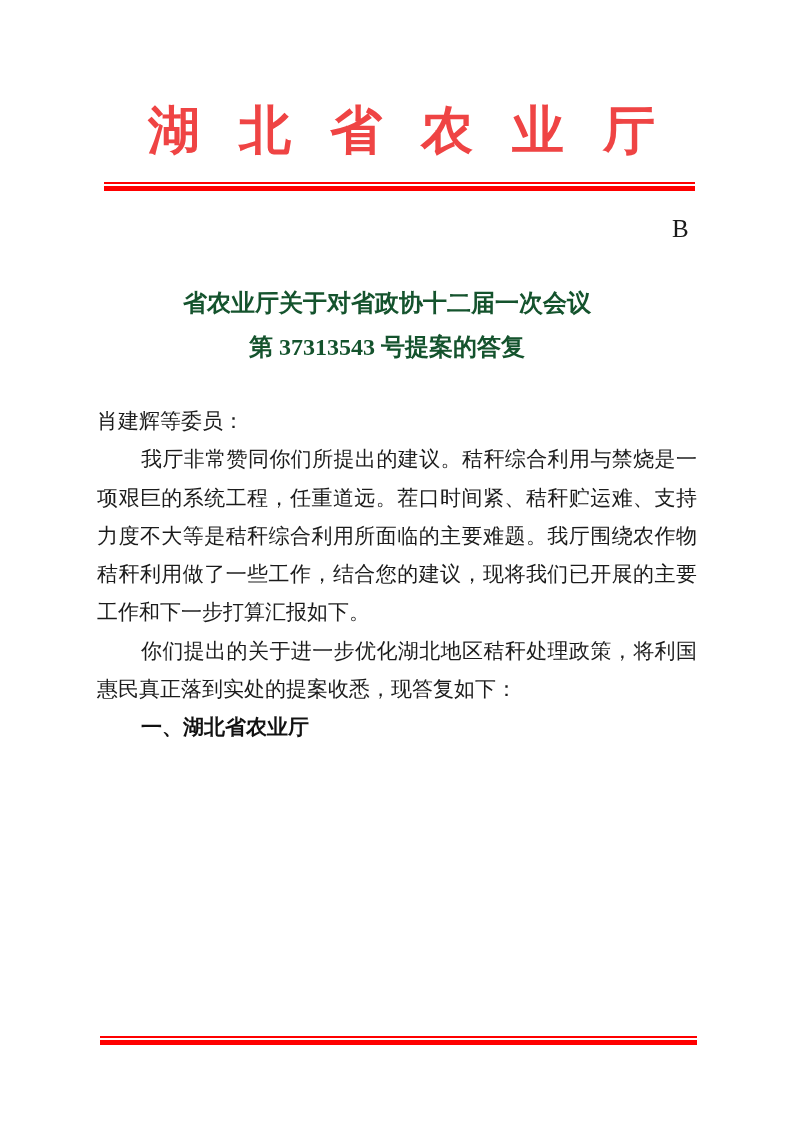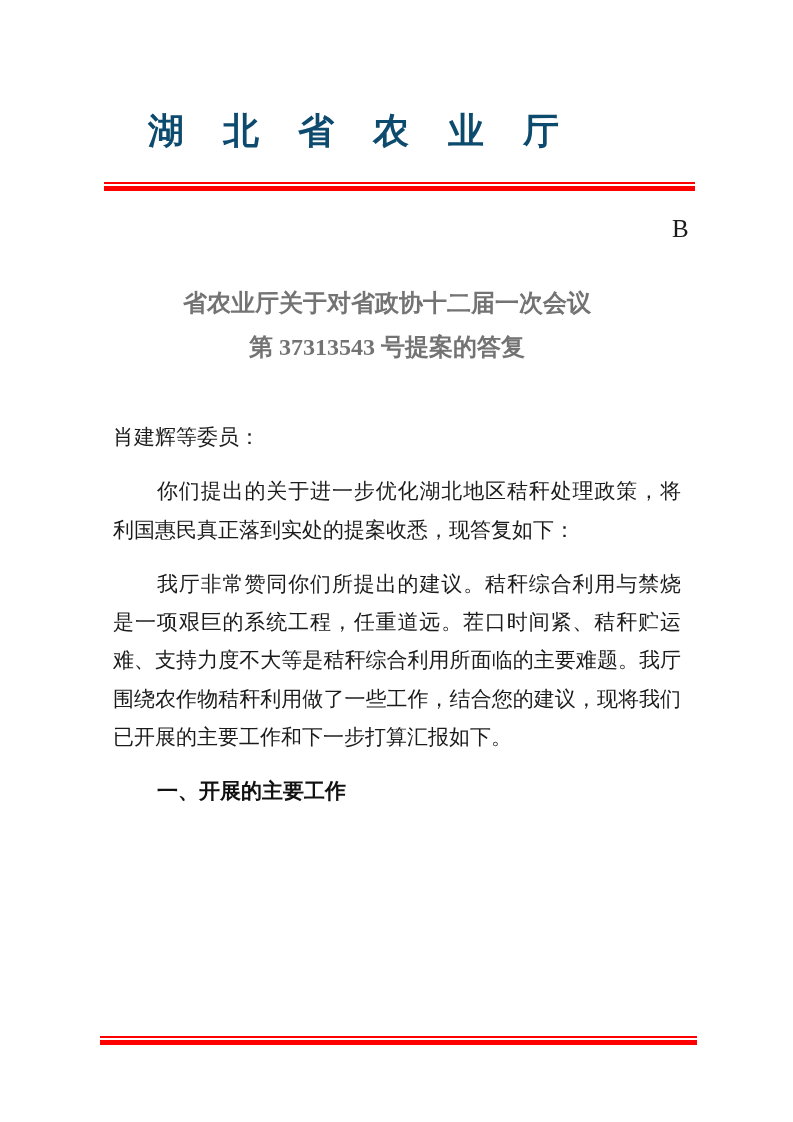--- a/index.html
+++ b/index.html
@@ -12,24 +12,24 @@
     background: #ffffff;
     color: #1b1b1b;
     font-family: "Liberation Serif", "DejaVu Serif", serif;
     overflow: hidden;
   }
   
   .letterhead {
     position: absolute;
     top: 99px;
     left: 148px;
-    font-size: 36px;
+    font-size: 52px;
     line-height: 64px;
     font-weight: bold;
-    color: #0c4a6e;
+    color: #ef4444;
     letter-spacing: 39px;
     white-space: nowrap;
     font-family: "Liberation Serif", "DejaVu Serif", serif;
   }
   
   .red-rule { position: absolute; }
   .red-rule .bar-thin  { height: 2px; background: #ff0000; }
   .red-rule .bar-gap   { height: 2px; background: transparent; }
   .red-rule .bar-thick { height: 5px; background: #ff0000; }
   .rule-header { top: 182px; left: 104px; width: 591px; }
@@ -46,34 +46,34 @@
   
   .doc-title {
     position: absolute;
     top: 281px;
     left: 0;
     width: 774px;
     text-align: center;
     font-weight: bold;
     font-size: 24px;
     line-height: 44px;
-    color: #737373;
+    color: #14532d;
   }
   
   .doc-body {
     position: absolute;
     top: 402px;
     left: 97px;
     width: 600px;
     font-size: 21px;
     line-height: 38.3px;
     text-align: justify;
     color: #1b1b1b;
   }
-  .doc-body p { margin: 16px; }
+  .doc-body p { margin: 0; }
   .doc-body p.indent { text-indent: 44px; }
   .section-heading {
     font-family: "Liberation Sans", "DejaVu Sans", sans-serif;
     font-weight: bold;
     text-indent: 44px;
     color: #111111;
   }
 </style>
 </head>
 <body>
@@ -90,23 +90,23 @@
 
   <div class="doc-mark">B</div>
 
   <div class="doc-title">
     <div>省农业厅关于对省政协十二届一次会议</div>
     <div>第 37313543 号提案的答复</div>
   </div>
 
   <div class="doc-body">
     <p>肖建辉等委员：</p>
+    <p class="indent">我厅非常赞同你们所提出的建议。秸秆综合利用与禁烧是一项艰巨的系统工程，任重道远。茬口时间紧、秸秆贮运难、支持力度不大等是秸秆综合利用所面临的主要难题。我厅围绕农作物秸秆利用做了一些工作，结合您的建议，现将我们已开展的主要工作和下一步打算汇报如下。</p>
     <p class="indent">你们提出的关于进一步优化湖北地区秸秆处理政策，将利国惠民真正落到实处的提案收悉，现答复如下：</p>
-    <p class="indent">我厅非常赞同你们所提出的建议。秸秆综合利用与禁烧是一项艰巨的系统工程，任重道远。茬口时间紧、秸秆贮运难、支持力度不大等是秸秆综合利用所面临的主要难题。我厅围绕农作物秸秆利用做了一些工作，结合您的建议，现将我们已开展的主要工作和下一步打算汇报如下。</p>
-    <p class="section-heading">一、开展的主要工作</p>
+    <p class="section-heading">一、湖北省农业厅</p>
   </div>
 
   <div class="red-rule rule-footer">
     <div class="bar-thin"></div>
     <div class="bar-gap"></div>
     <div class="bar-thick"></div>
   </div>
 
 </div>
 

